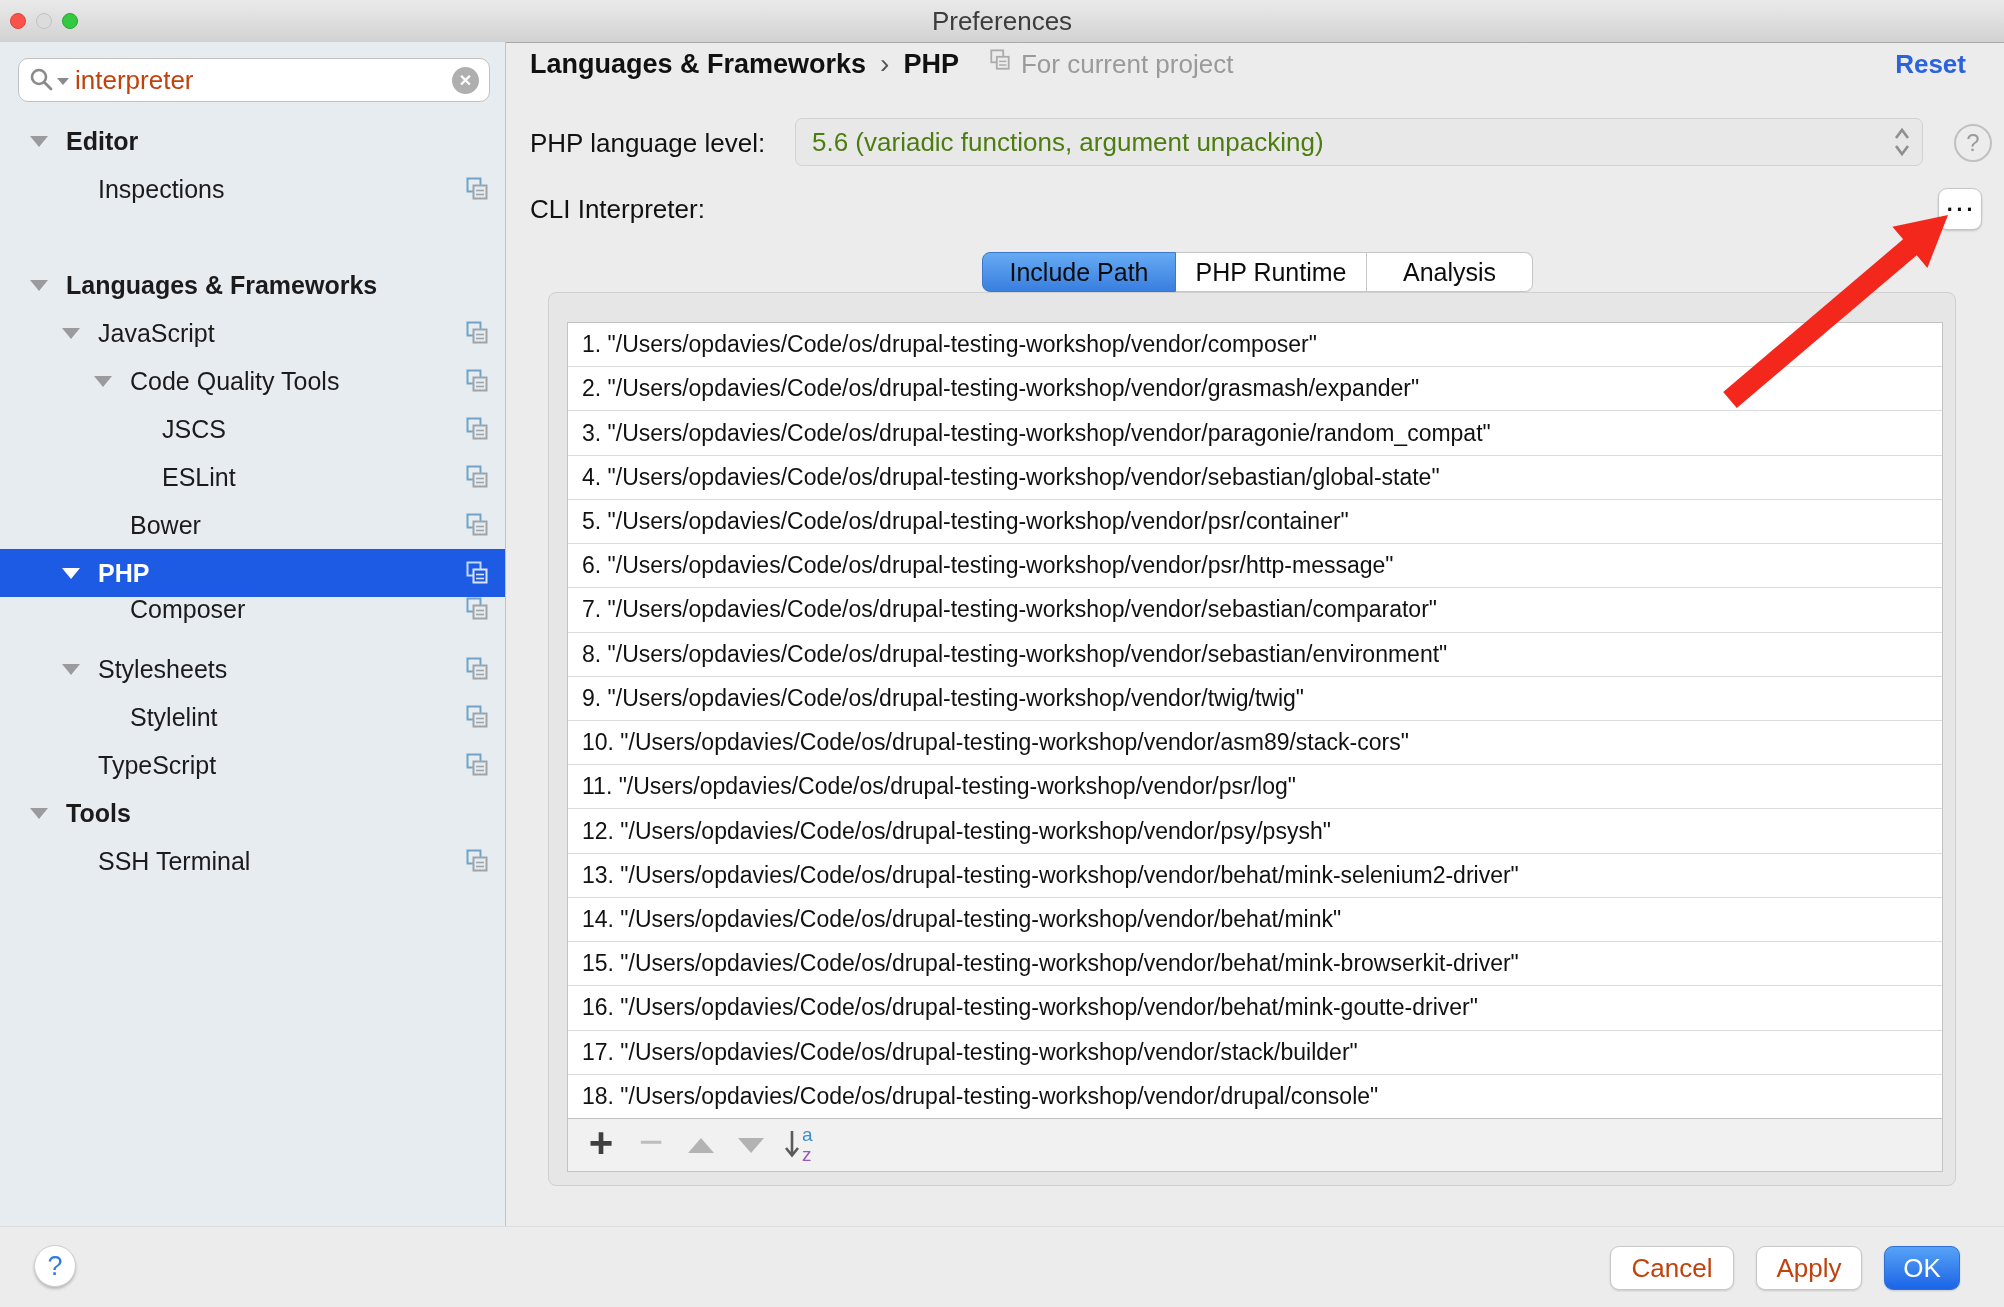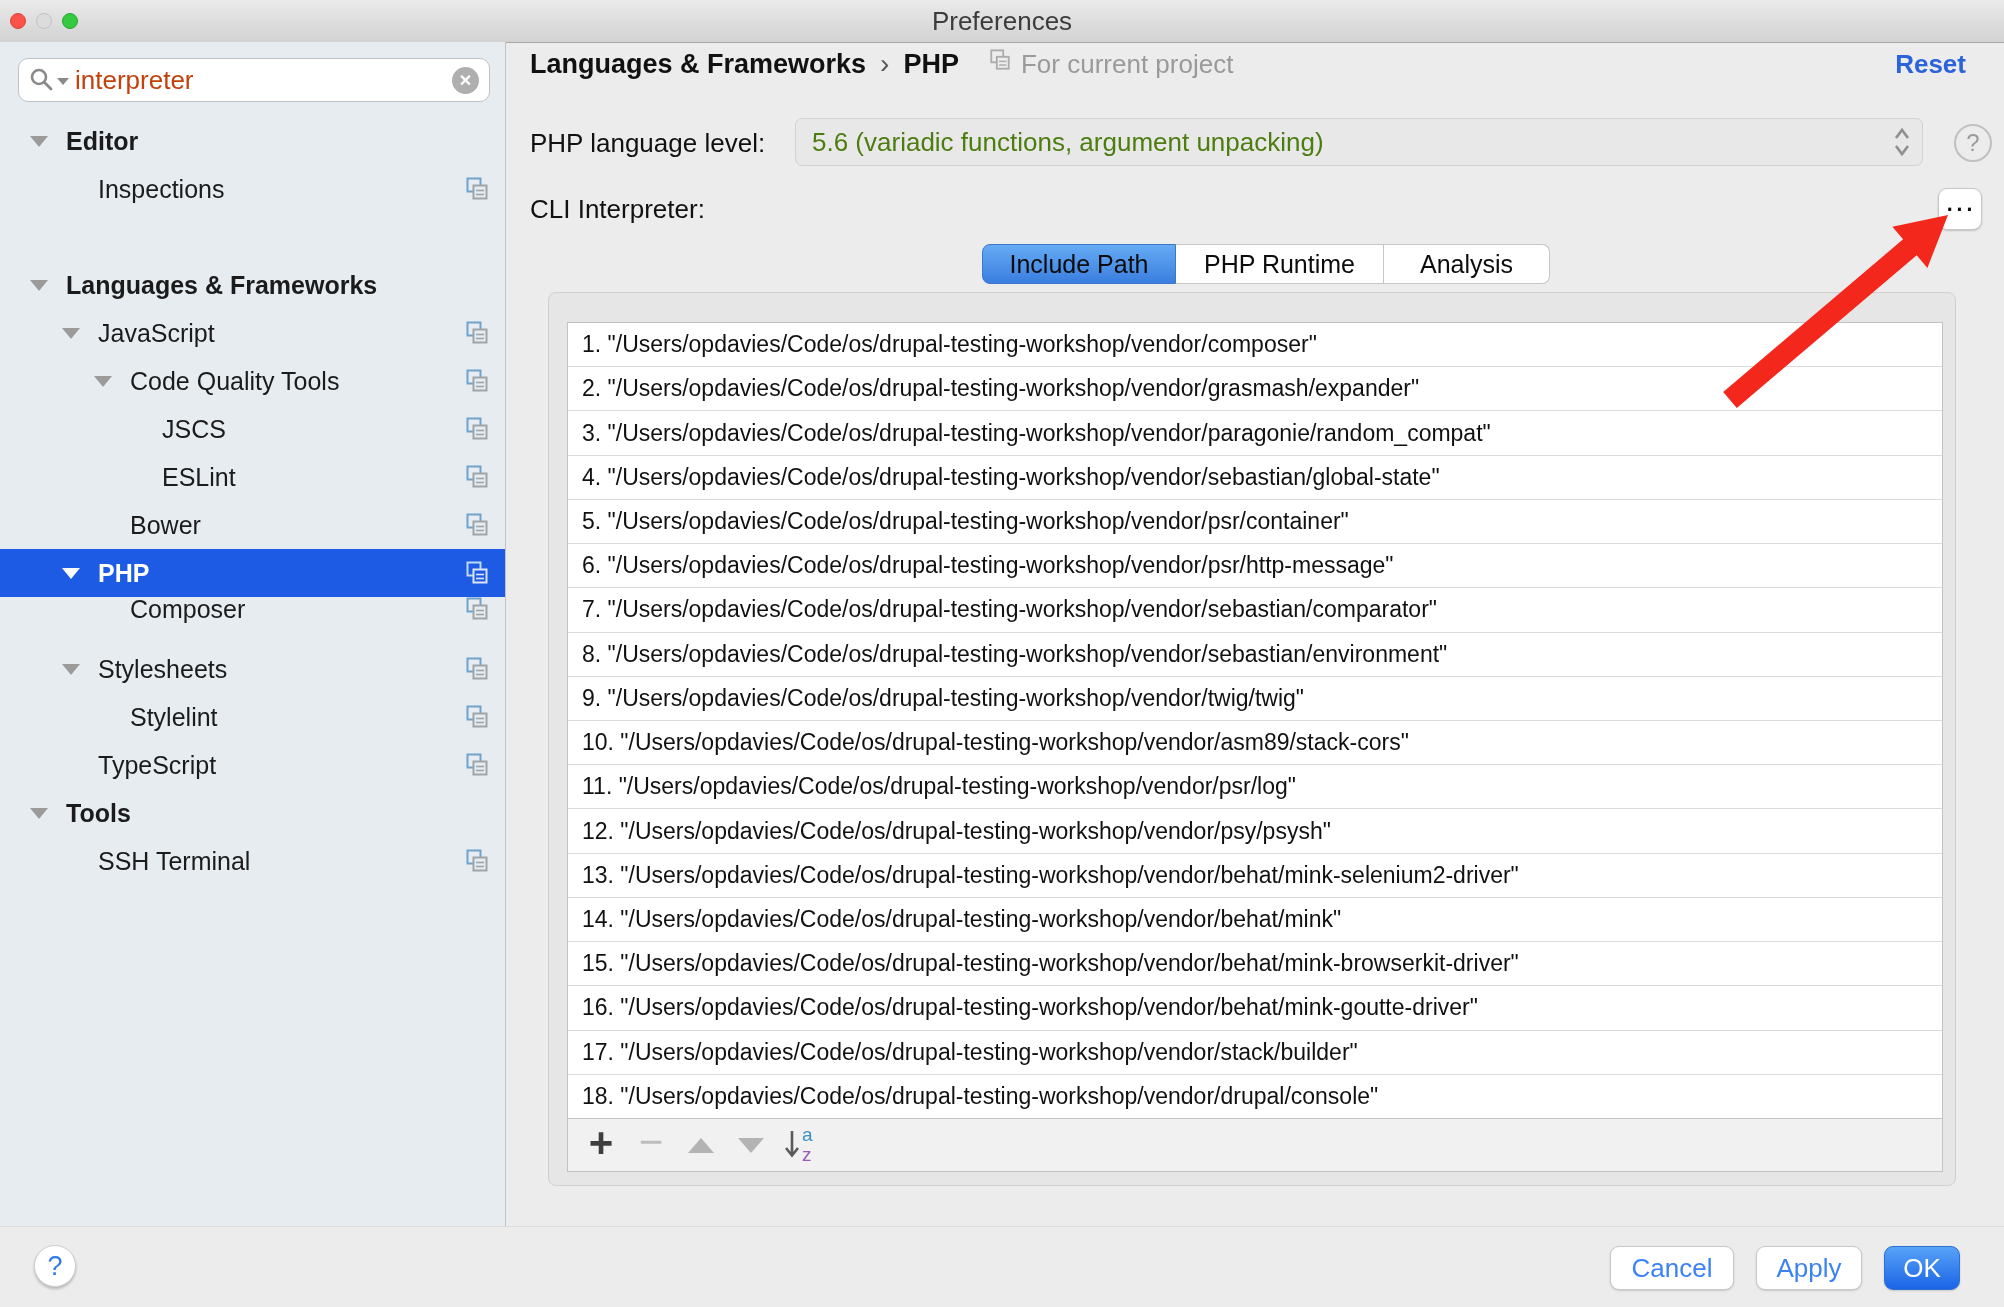--- a/index.html
+++ b/index.html
@@ -62,21 +62,21 @@
     border:1px solid #5E9BE0;border-radius:7px;box-sizing:border-box;
     box-shadow:0 0 0 5px rgba(125,175,235,0.6);display:flex;align-items:center;overflow:hidden;}
   .combo .val{flex:1;padding-left:16px;font-size:26px;color:#111;}
   .combo-stepper{width:38px;height:100%;background:linear-gradient(#5FA8F7,#1D67E4);
     display:flex;align-items:center;justify-content:center;}
   .browse-btn{position:absolute;left:1938px;top:188px;width:44px;height:42px;background:#fff;
     border:1px solid #C6C6C6;border-radius:9px;box-sizing:border-box;
     box-shadow:0 1px 2px rgba(0,0,0,0.18);display:flex;align-items:center;justify-content:center;}
   .browse-btn span{font-size:32px;color:#111;letter-spacing:1px;transform:translateY(-9px);}
   
-  .tabs{position:absolute;left:982px;top:244px;height:40px;display:flex;}
+  .tabs{position:absolute;left:982px;top:252px;height:40px;display:flex;}
   .tab{height:100%;display:flex;align-items:center;justify-content:center;font-size:25px;color:#0c0c0c;
     background:#fff;border:1px solid #C6C6C6;border-left:none;box-sizing:border-box;}
   .tab:first-child{border-left:1px solid #C6C6C6;border-radius:8px 0 0 8px;}
   .tab:last-child{border-radius:0 8px 8px 0;}
   .tab.selected{background:linear-gradient(#65ABF4,#3A7EDF);border-color:#3E76C8;}
   
   .group-panel{position:absolute;left:548px;top:292px;width:1408px;height:894px;
     background:#E6E6E6;border:1px solid #D0D0D0;border-radius:8px;box-sizing:border-box;}
   .path-list{position:absolute;left:567px;top:322px;width:1376px;height:797px;background:#fff;
     border:1px solid #C3C3C3;box-sizing:border-box;display:flex;flex-direction:column;}
@@ -91,21 +91,21 @@
   .tb-up{width:0;height:0;border-left:13px solid transparent;border-right:13px solid transparent;
     border-bottom:15px solid #B3B3B3;}
   .tb-down{width:0;height:0;border-left:13px solid transparent;border-right:13px solid transparent;
     border-top:15px solid #B3B3B3;}
   
   .footer{position:absolute;left:0;top:1226px;width:2004px;height:81px;background:#ECECEC;
     border-top:1px solid #DDDDDD;box-sizing:border-box;}
   .help-btn{position:absolute;left:34px;top:18px;width:42px;height:42px;border-radius:50%;
     background:#fff;border:1px solid #CFCFCF;box-shadow:0 2px 3px rgba(0,0,0,0.22);
     color:#2E7BE5;font-size:27px;display:flex;align-items:center;justify-content:center;box-sizing:border-box;}
-  .btn{position:absolute;top:19px;height:44px;border-radius:9px;font-size:26px;color:#3b82f6;
+  .btn{position:absolute;top:19px;height:44px;border-radius:9px;font-size:26px;color:#c2410c;
     background:#fff;border:1px solid #C8C8C8;box-shadow:0 1px 2px rgba(0,0,0,0.15);
     display:flex;align-items:center;justify-content:center;box-sizing:border-box;}
   .btn-cancel{left:1610px;width:124px;}
   .btn-apply{left:1756px;width:106px;}
   .btn-ok{left:1884px;width:76px;background:linear-gradient(#57A3F7,#1B64E6);
     border-color:#2E6FD2;color:#fff;}
   
   .arrow-overlay{position:absolute;left:1700px;top:195px;width:270px;height:220px;
     pointer-events:none;z-index:50;}
 </style>
@@ -293,21 +293,21 @@
   </div>
   <div class="help-circle">?</div>
 
   <div class="form-label" style="top:194px;">CLI Interpreter:</div>
   <div class="browse-btn">
     <span>...</span>
   </div>
 
   <div class="tabs">
       <div class="tab selected" style="width: 194px;">Include Path</div>
-      <div class="tab" style="width: 208px;">PHP Runtime</div>
+      <div class="tab" style="width: 191px;">PHP Runtime</div>
       <div class="tab" style="width: 166px;">Analysis</div>
     </div>
 
   <div class="group-panel"></div>
   <div class="path-list">
       <div class="list-row">1. "/Users/opdavies/Code/os/drupal-testing-workshop/vendor/composer"</div>
       <div class="list-row">2. "/Users/opdavies/Code/os/drupal-testing-workshop/vendor/grasmash/expander"</div>
       <div class="list-row">3. "/Users/opdavies/Code/os/drupal-testing-workshop/vendor/paragonie/random_compat"</div>
       <div class="list-row">4. "/Users/opdavies/Code/os/drupal-testing-workshop/vendor/sebastian/global-state"</div>
       <div class="list-row">5. "/Users/opdavies/Code/os/drupal-testing-workshop/vendor/psr/container"</div>

